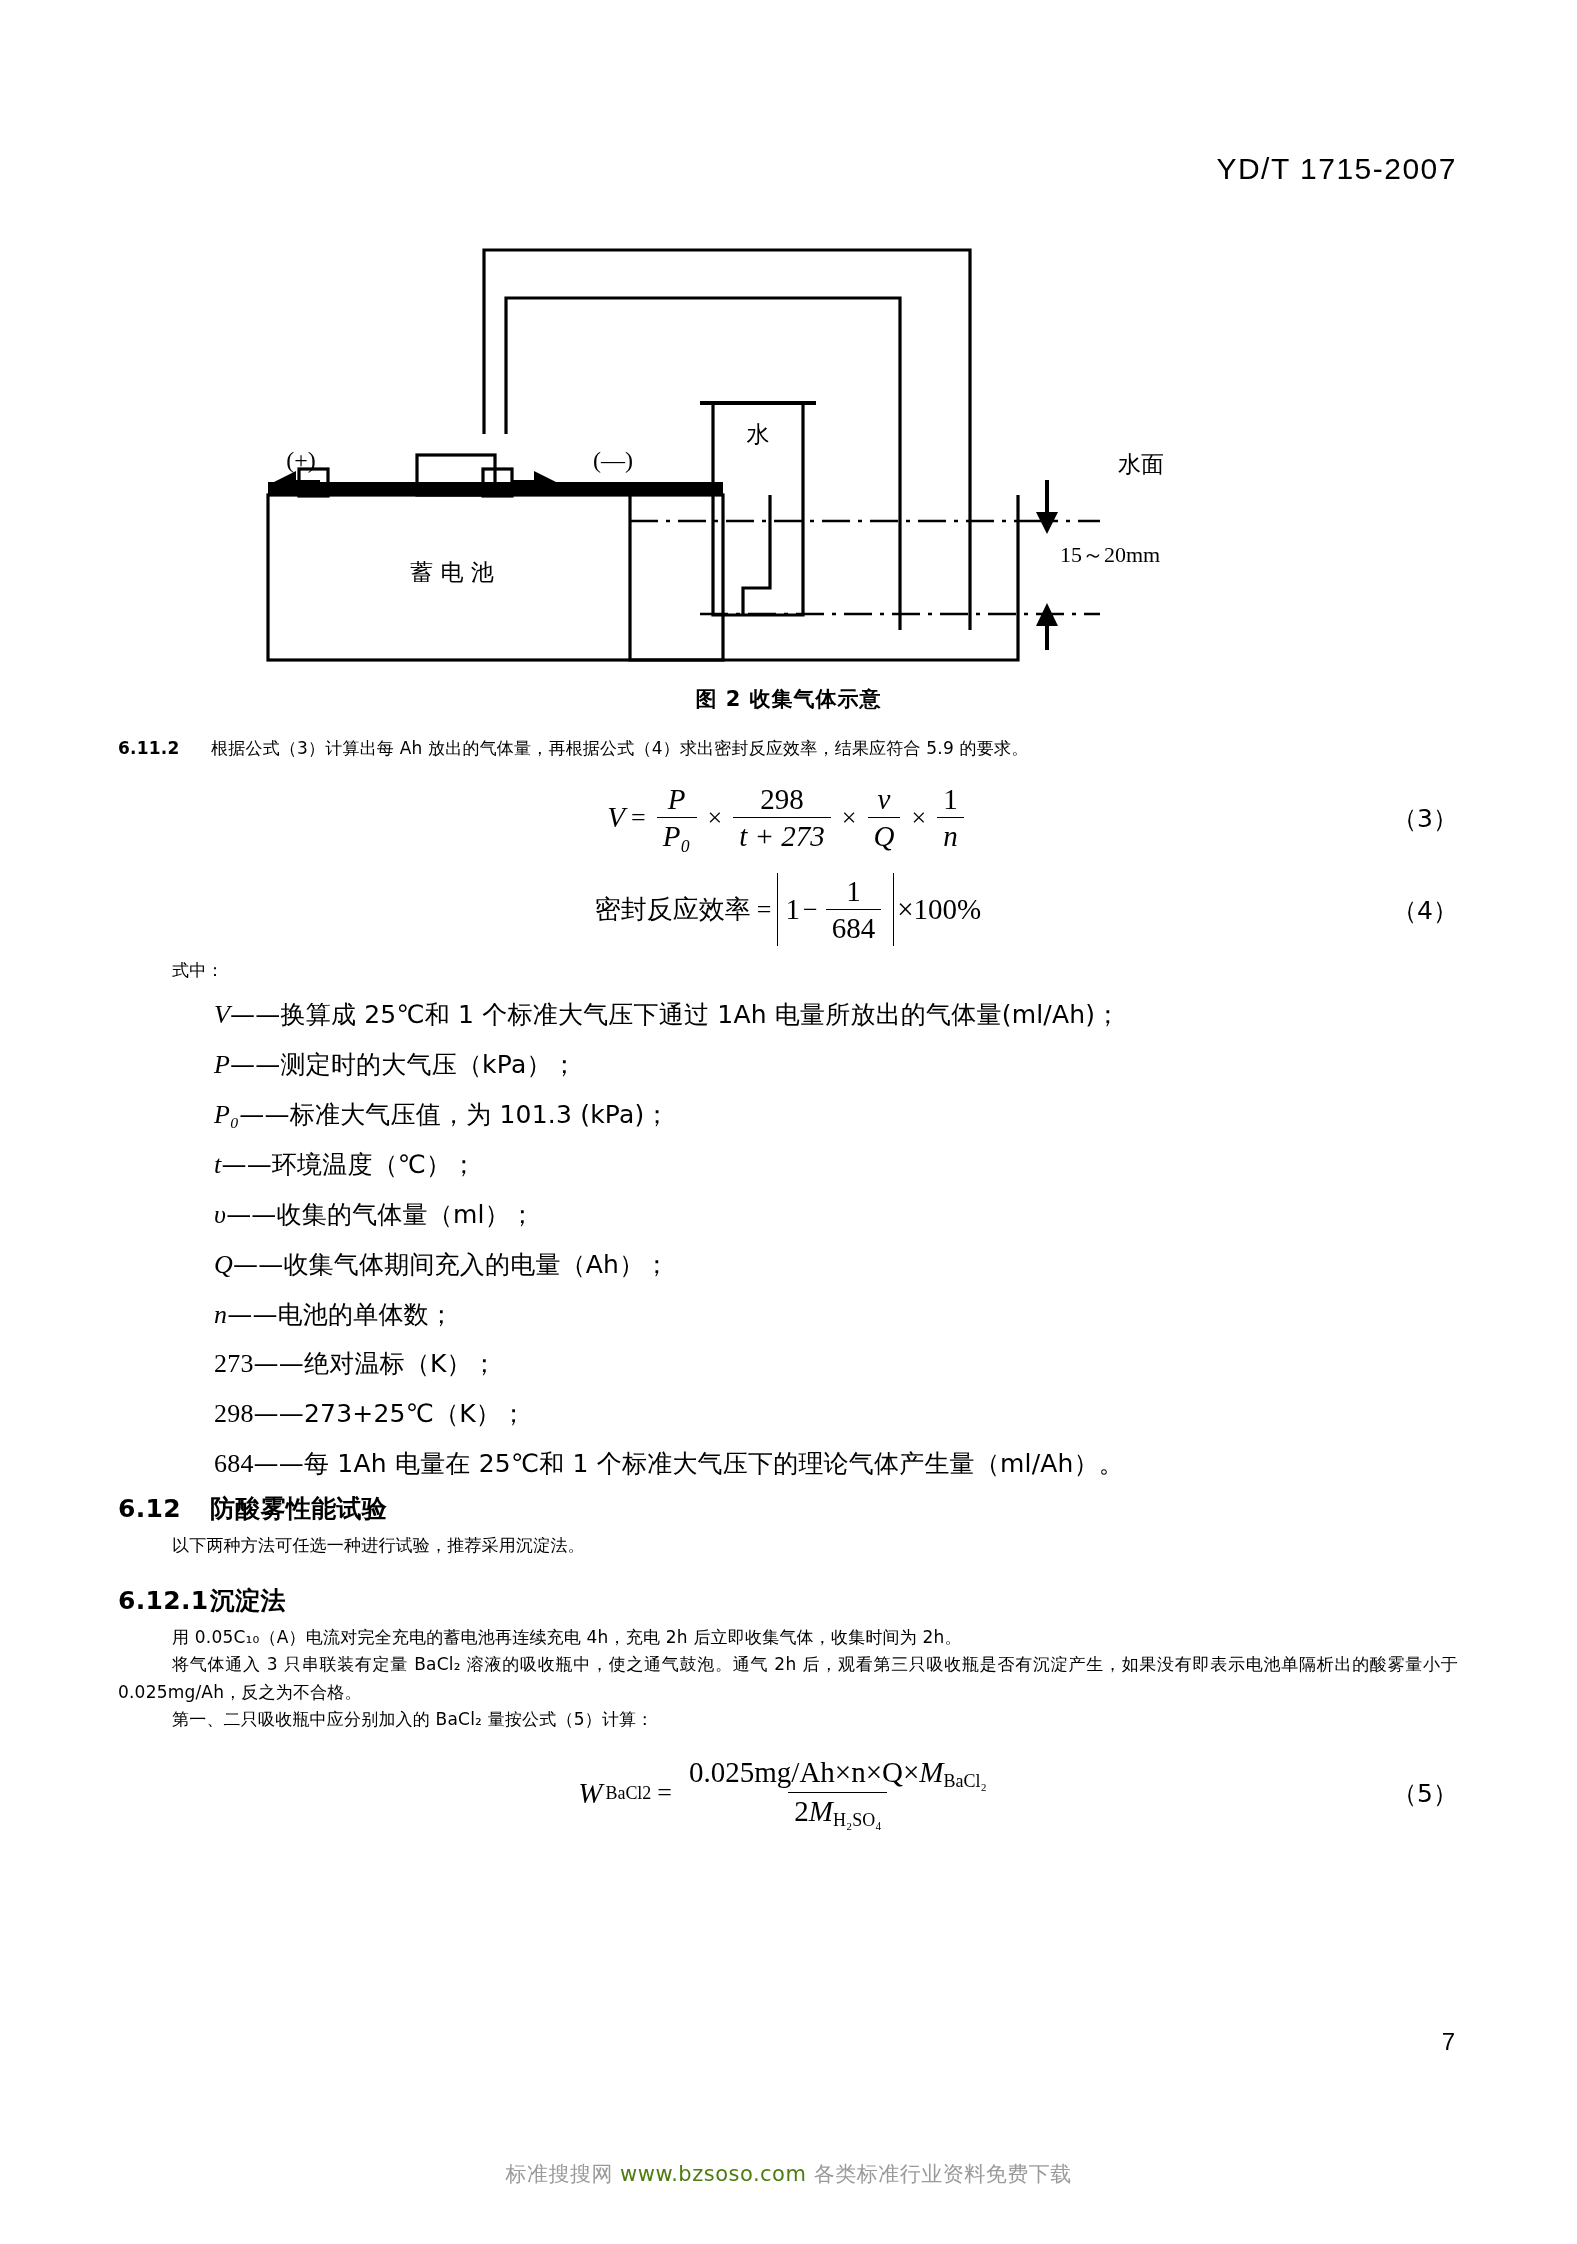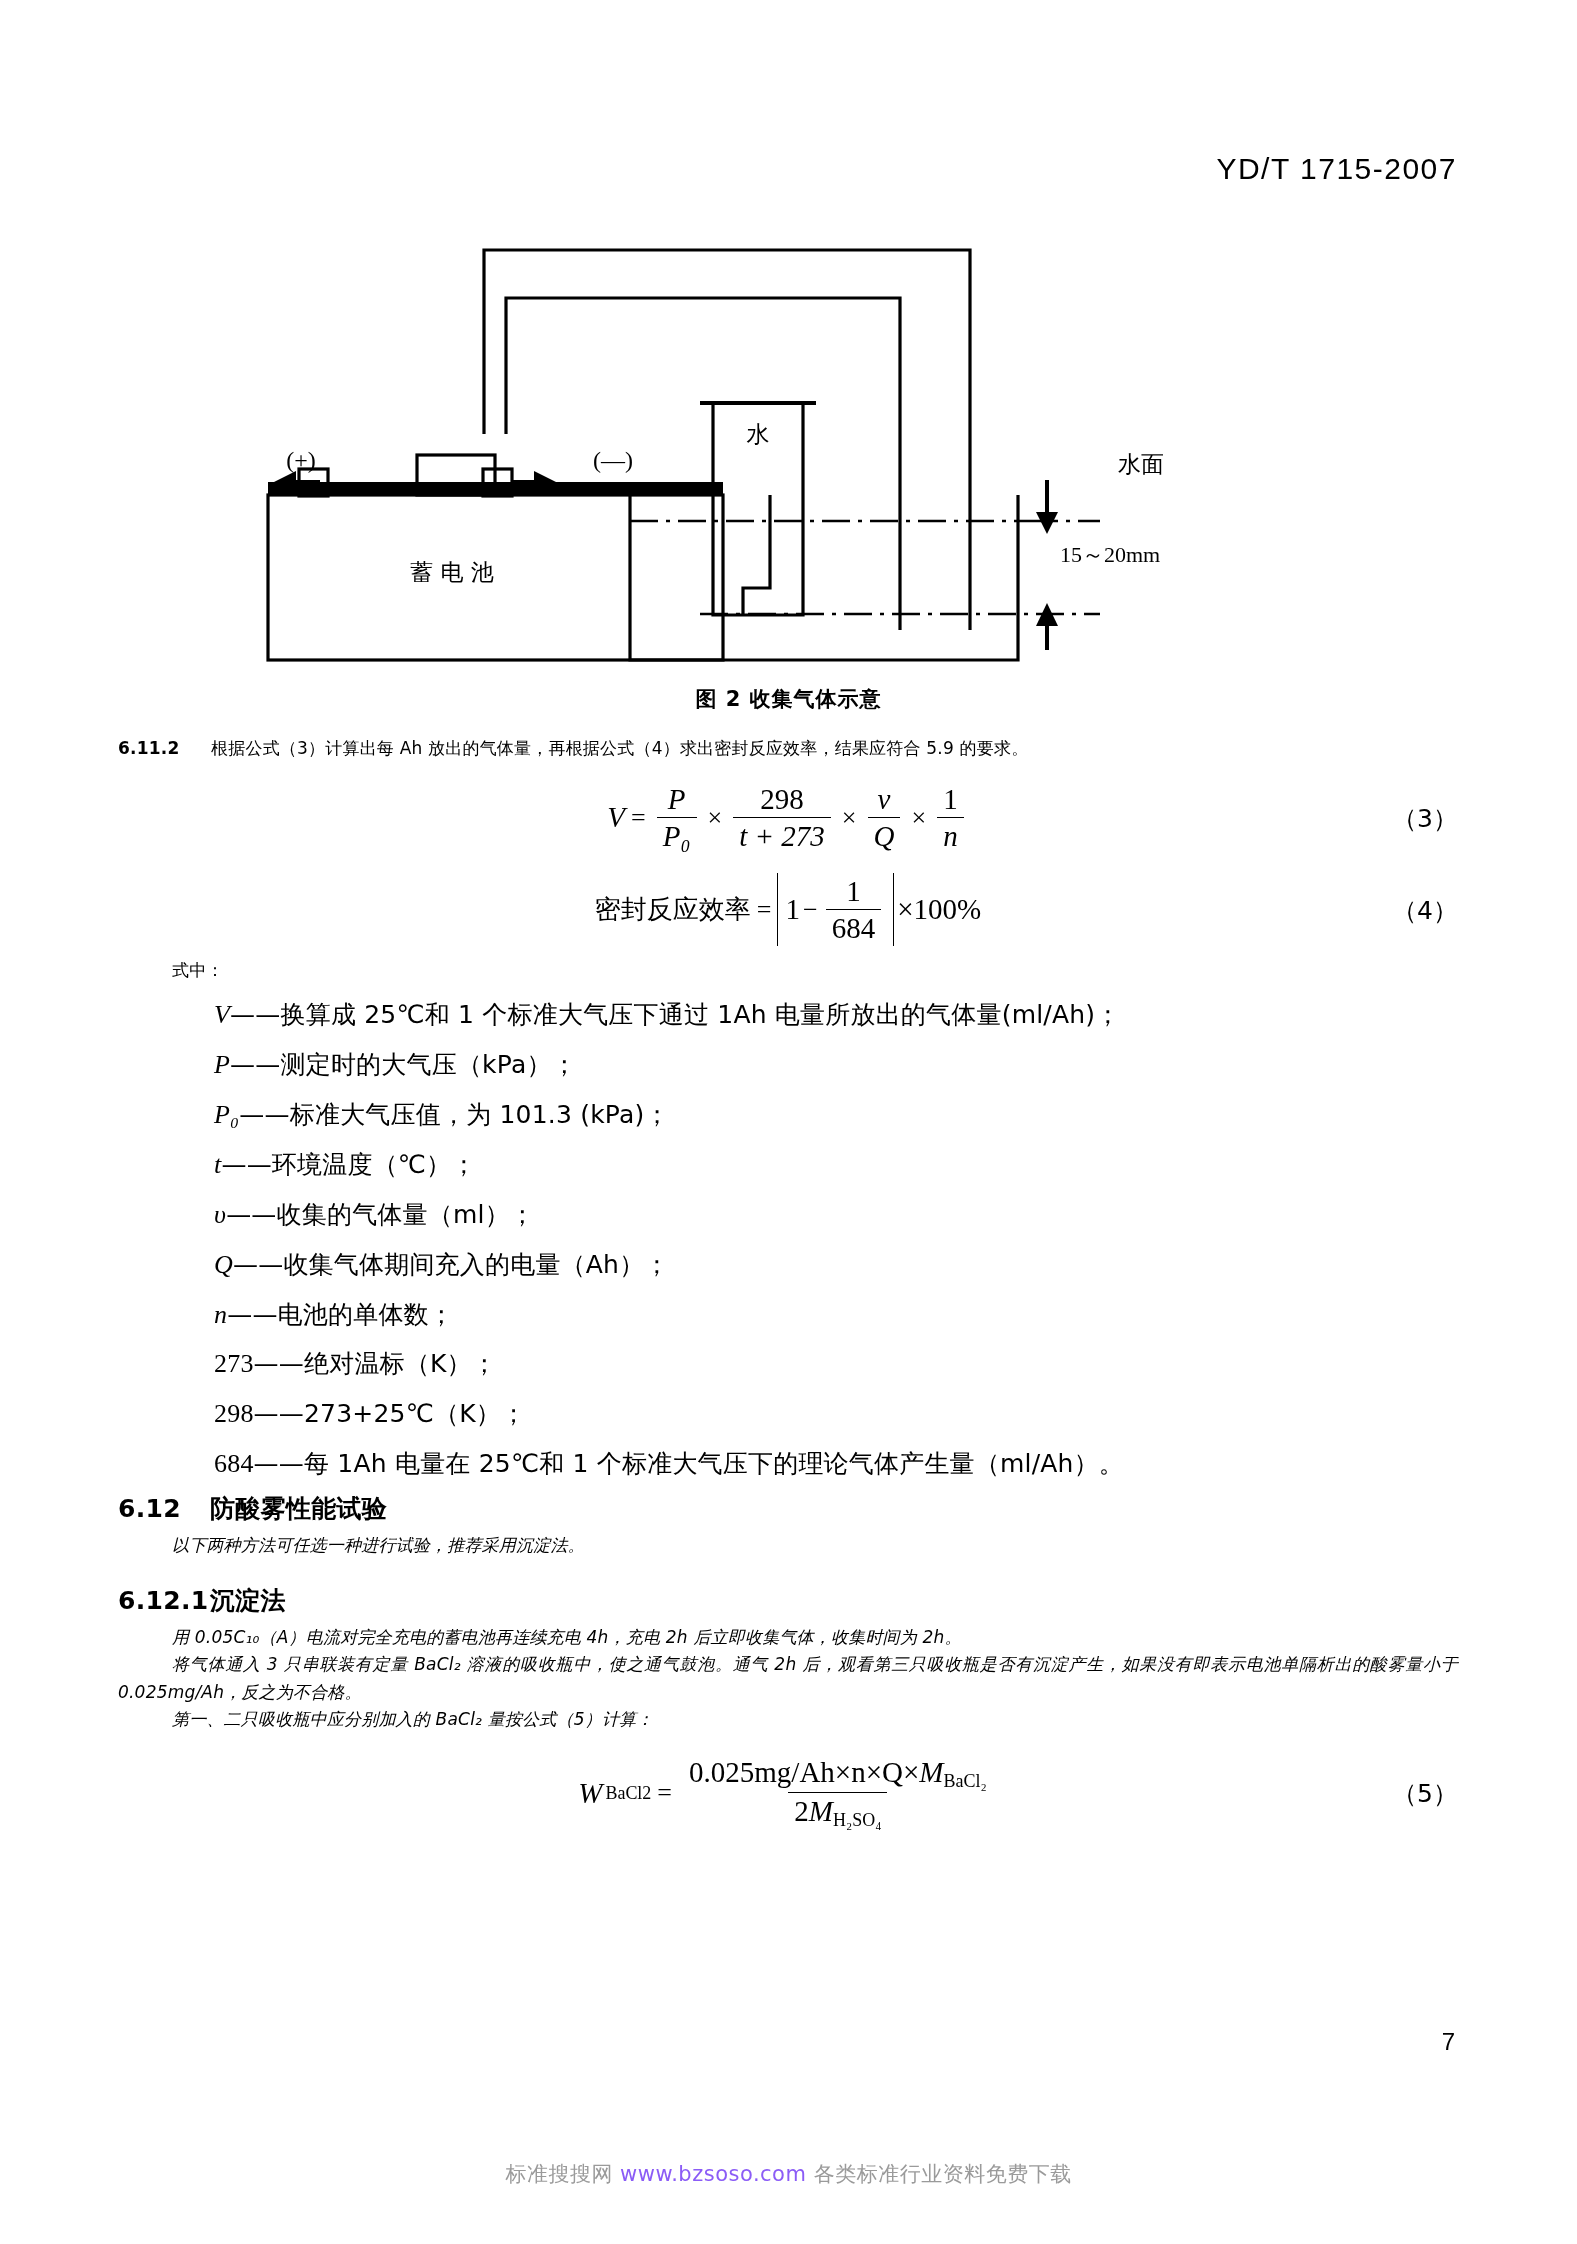--- a/index.html
+++ b/index.html
@@ -70,21 +70,21 @@
     display: inline-block;
     min-width: 92px;
   }
   .para {
     font-size: 17px;
     line-height: 1.62;
     margin: 0;
     letter-spacing: 0.2px;
     text-align: justify;
   }
-  .para.indent { text-indent: 54px; font-style: italic; }
+  .para.indent { text-indent: 54px; }
 
   
   .formula-row {
     position: relative;
     display: flex;
     align-items: center;
     justify-content: center;
     margin: 18px 0 10px 0;
     min-height: 74px;
   }
@@ -156,21 +156,21 @@
   .watermark {
     position: absolute;
     left: 0;
     bottom: 56px;
     width: 1577px;
     text-align: center;
     font-size: 21px;
     color: #9a9a9a;
     letter-spacing: 0.5px;
   }
-  .watermark .wm-url { color: #8b5cf6; }
+  .watermark .wm-url { color: #4d7c0f; }
 </style>
 </head>
 <body>
 
 <div class="page">
 
   <div class="header">YD/T  1715-2007</div>
 
   <div class="figure-wrap">
     <svg width="1577" height="490" viewBox="0 0 1577 490">

